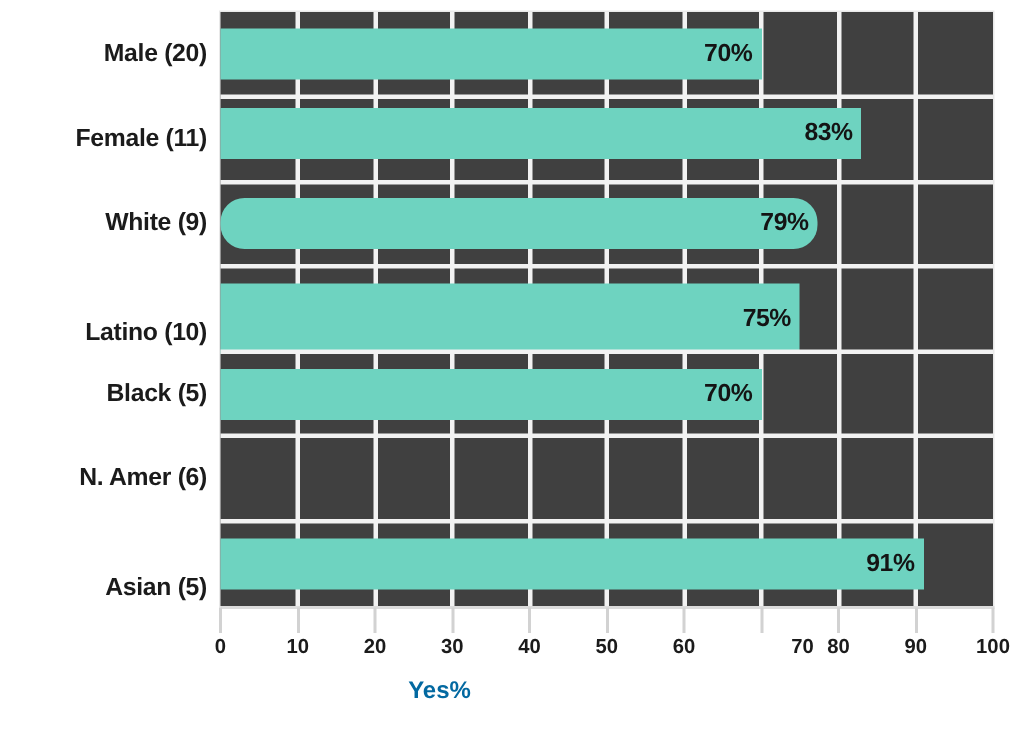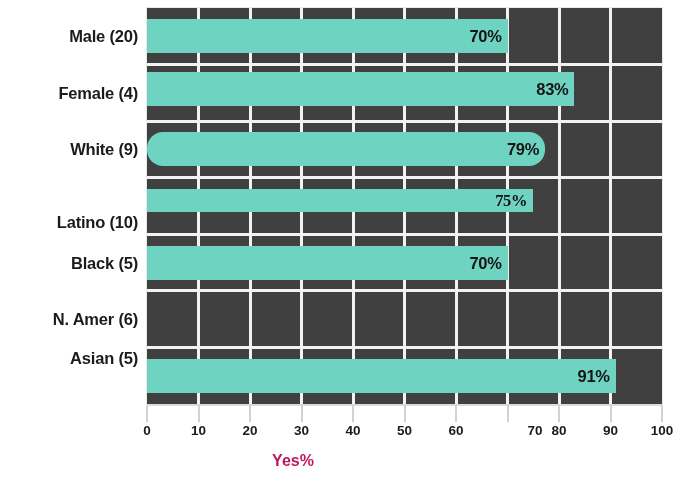--- a/index.html
+++ b/index.html
@@ -55,37 +55,37 @@
   .tick{position:absolute;top:405px;width:2px;height:17px;background:#d2d2d2;}
   .tick-label{
     position:absolute;top:423px;
     transform:translateX(-50%);
     font-size:13.5px;font-weight:bold;color:#1b1b1b;
     letter-spacing:0px;
   }
   .axis-title{
     position:absolute;top:452px;left:0;width:608px;
     text-align:center;
-    font-size:16px;font-weight:bold;color:#be185d;
+    font-size:16px;font-weight:bold;color:#0369a1;
   }
   .axis-title span{position:relative;left:-11px;}
 </style>
 </head>
 <body>
 
 <div id="chart-root">
 
   <div class="cat-labels">
       <div class="cat-label" style="top: 36.2857px;">Male (20)</div>
-      <div class="cat-label" style="top: 92.8571px;">Female (4)</div>
+      <div class="cat-label" style="top: 92.8571px;">Female (11)</div>
       <div class="cat-label" style="top: 149.429px;">White (9)</div>
       <div class="cat-label" style="top: 206px; margin-top: 16px;">Latino (10)</div>
       <div class="cat-label" style="top: 262.571px;">Black (5)</div>
       <div class="cat-label" style="top: 319.143px;">N. Amer (6)</div>
-      <div class="cat-label" style="top: 358px;">Asian (5)</div>
+      <div class="cat-label" style="top: 392px;">Asian (5)</div>
     </div>
 
   <div class="plot">
       <div class="vgrid" style="left: 50px;"></div>
       <div class="vgrid" style="left: 101.5px;"></div>
       <div class="vgrid" style="left: 153px;"></div>
       <div class="vgrid" style="left: 204.5px;"></div>
       <div class="vgrid" style="left: 256px;"></div>
       <div class="vgrid" style="left: 307.5px;"></div>
       <div class="vgrid" style="left: 359px;"></div>
@@ -102,21 +102,21 @@
           <div class="bar-value">83%</div>
         </div>
       </div>
       <div class="hgrid" style="top: 111.643px;"></div>
       <div class="row-band" style="top: 124.457px; height: 33.9429px;">
         <div class="bar" style="width: 398px; border-radius: 16px;">
           <div class="bar-value">79%</div>
         </div>
       </div>
       <div class="hgrid" style="top: 168.214px;"></div>
-      <div class="row-band" style="top: 181.029px; height: 23px; font-family: Liberation Serif, serif;">
+      <div class="row-band" style="top: 181.029px; height: 47px;">
         <div class="bar" style="width: 386.25px;">
           <div class="bar-value">75%</div>
         </div>
       </div>
       <div class="hgrid" style="top: 224.786px;"></div>
       <div class="row-band" style="top: 237.6px; height: 33.9429px;">
         <div class="bar" style="width: 360.5px;">
           <div class="bar-value">70%</div>
         </div>
       </div>

